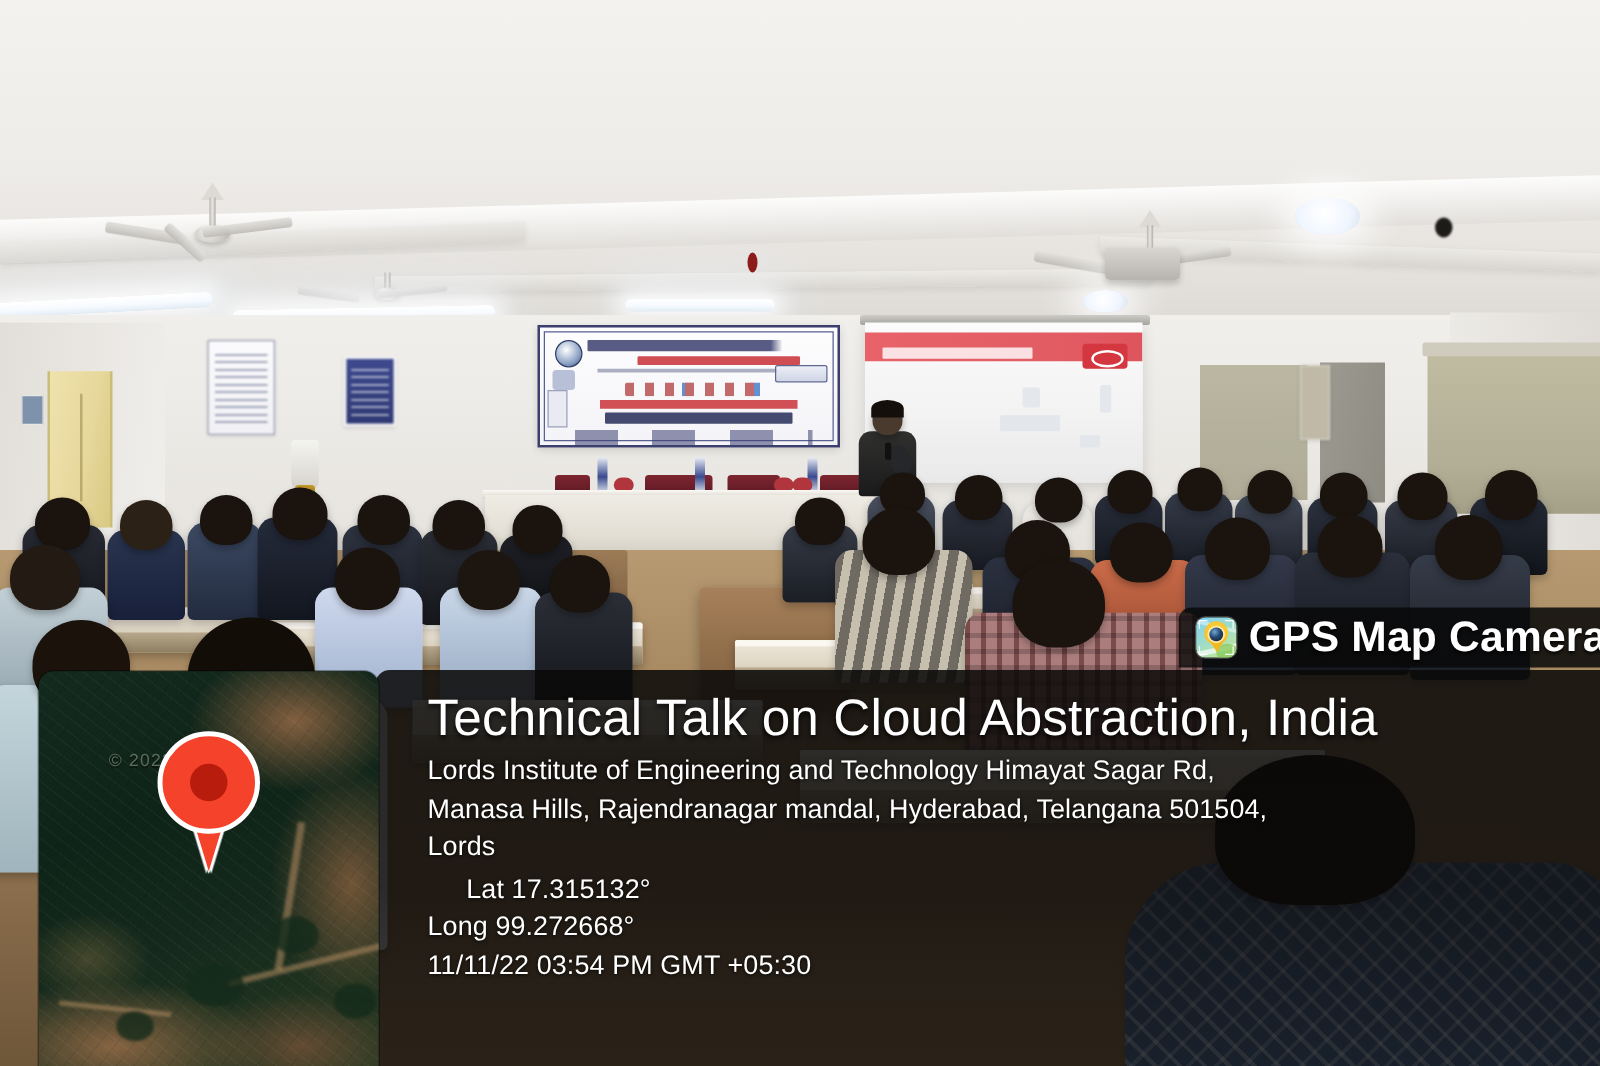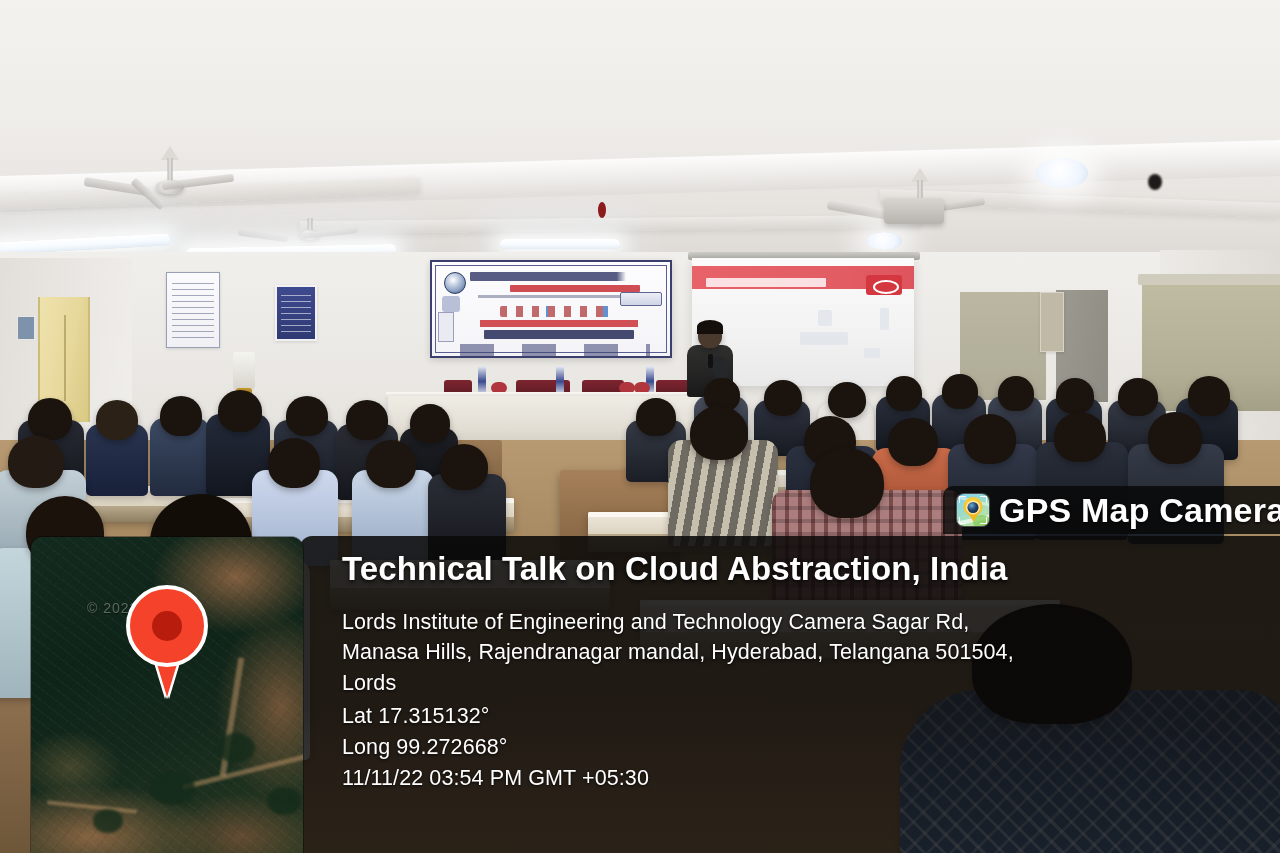--- a/index.html
+++ b/index.html
@@ -317,29 +317,29 @@
   .info-panel{
     position:absolute; left:300px; top:536px; right:0; bottom:0;
     background:linear-gradient(180deg, rgba(10,9,8,.87) 0%, rgba(12,10,9,.84) 55%, rgba(14,12,10,.70) 100%);
     border-top-left-radius:12px;
   }
   .info-text{
     position:absolute; left:42px; top:14px; right:20px;
     color:#fff;
   }
   .info-title{
-    font-size:33px; font-weight:bold; line-height:1.18; letter-spacing:.1px;
+    font-size:41px; font-weight:normal; line-height:1.18; letter-spacing:.1px;
     text-shadow:0 2px 4px rgba(0,0,0,.85);
-    margin-bottom:18px;
+    margin-bottom:3px;
   }
   .info-line{
     font-size:21.5px; line-height:1.42; letter-spacing:.1px;
     text-shadow:0 1px 3px rgba(0,0,0,.85);
   }
-  .info-line.lat{ margin-top:3px; }
+  .info-line.lat{ margin-top:3px;margin-left:31px; }
 
   .map-thumb{
     position:absolute; left:31px; top:537px; width:272px; height:316px;
     border-top-left-radius:12px; border-top-right-radius:12px;
     overflow:hidden;
     background:#0d2018;
     box-shadow:0 0 0 1px rgba(0,0,0,.35);
   }
   .map-sat{
     position:absolute; inset:0;
@@ -663,21 +663,21 @@
         <span class="br tr"></span>
       <span class="br bl"></span>
         <span class="br brr"></span>
     </div>
     <div class="gps-label">GPS Map Camera</div>
   </div>
 
   <div class="info-panel">
     <div class="info-text">
       <div class="info-title">Technical Talk on Cloud Abstraction, India</div>
-      <div class="info-line">Lords Institute of Engineering and Technology Camera Sagar Rd,</div>
+      <div class="info-line">Lords Institute of Engineering and Technology Himayat Sagar Rd,</div>
       <div class="info-line">Manasa Hills, Rajendranagar mandal, Hyderabad, Telangana 501504,</div>
       <div class="info-line">Lords</div>
       <div class="info-line lat">Lat 17.315132°</div>
       <div class="info-line">Long 99.272668°</div>
       <div class="info-line">11/11/22 03:54 PM GMT +05:30</div>
     </div>
   </div>
 
   <div class="map-thumb">
     <div class="map-sat"></div>

